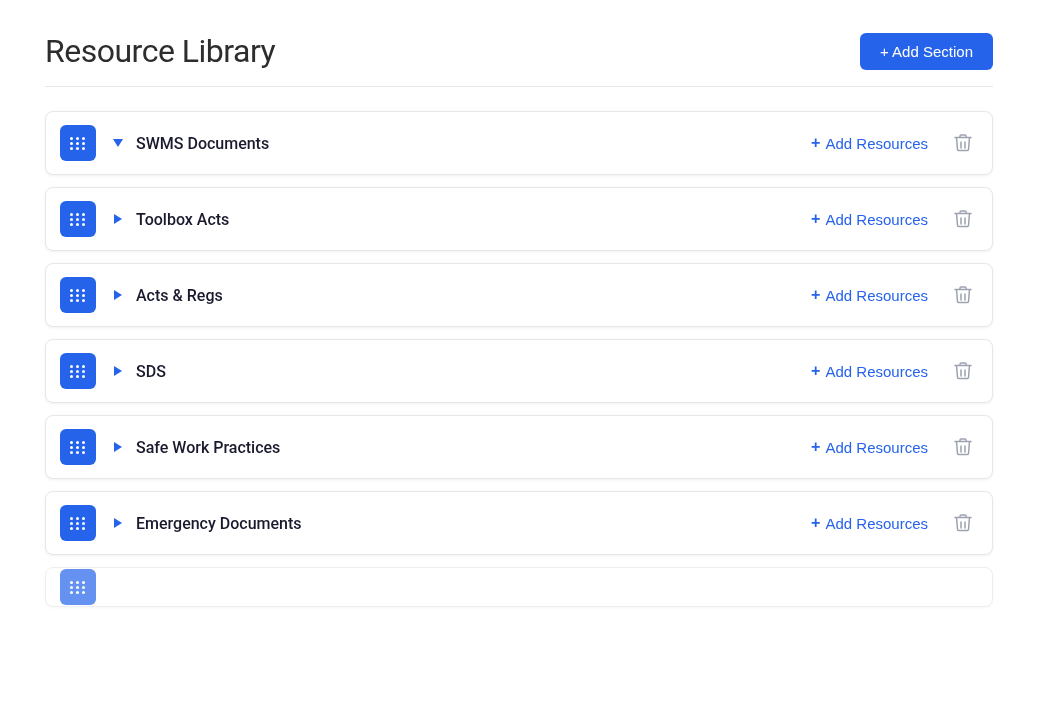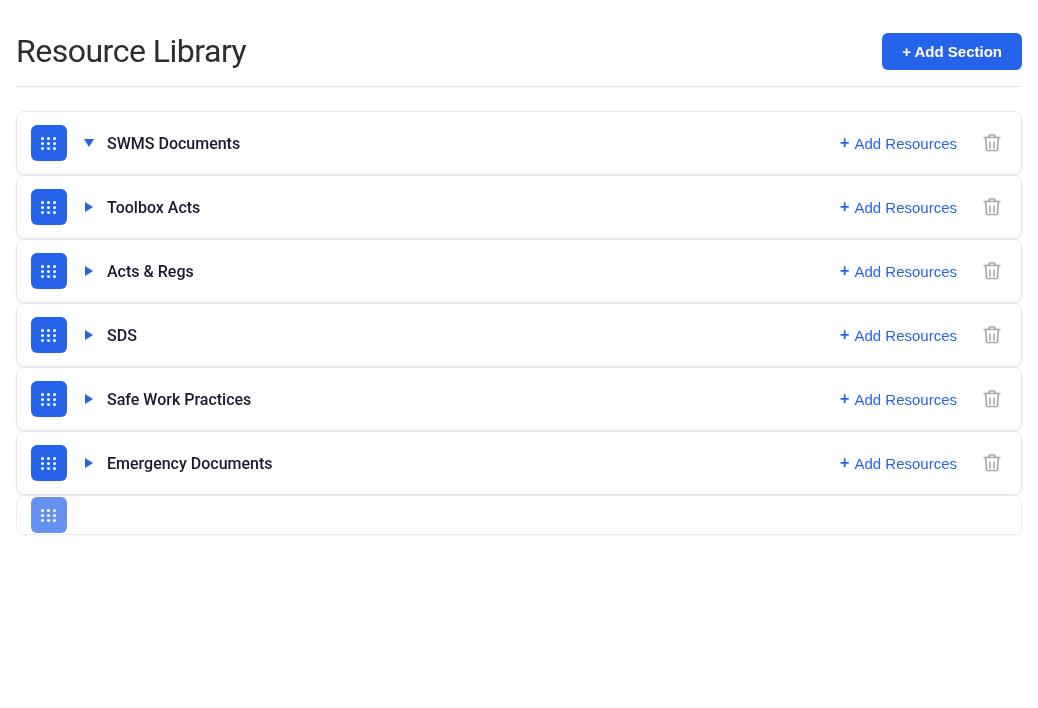--- a/index.html
+++ b/index.html
@@ -14,21 +14,21 @@
       color: #333;
       width: 1038px;
       min-height: 708px;
       overflow-x: hidden;
     }
 
     .page-container {
       width: 1038px;
       min-height: 708px;
       background: #fff;
-      padding: 32px 16px;
+      padding: 32px 45px;
     }
 
     .page-header {
       display: flex;
       align-items: center;
       justify-content: space-between;
       margin-bottom: 24px;
       padding-bottom: 16px;
       border-bottom: 1px solid #e5e7eb;
     }
@@ -43,28 +43,28 @@
     .add-section-btn {
       display: flex;
       align-items: center;
       gap: 6px;
       background-color: #2563eb;
       color: #ffffff;
       border: none;
       border-radius: 6px;
       padding: 10px 20px;
       font-size: 15px;
-      font-weight: 700;
+      font-weight: 400;
       cursor: pointer;
     }
 
     .sections-list {
       display: flex;
       flex-direction: column;
-      gap: 0;
+      gap: 12px;
     }
 
     .section-row {
       display: flex;
       align-items: center;
       background: #fff;
       border: 1px solid #e5e7eb;
       border-radius: 8px;
       padding: 0 14px;
       height: 64px;

